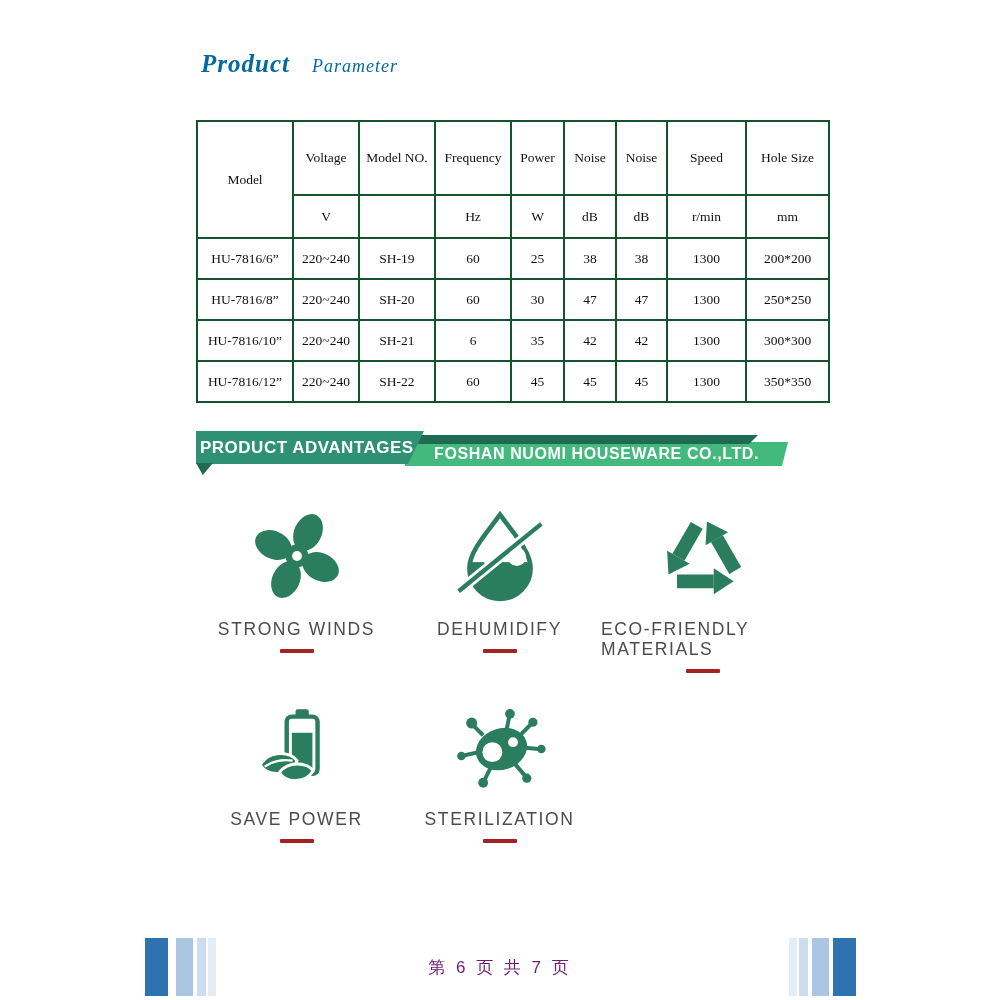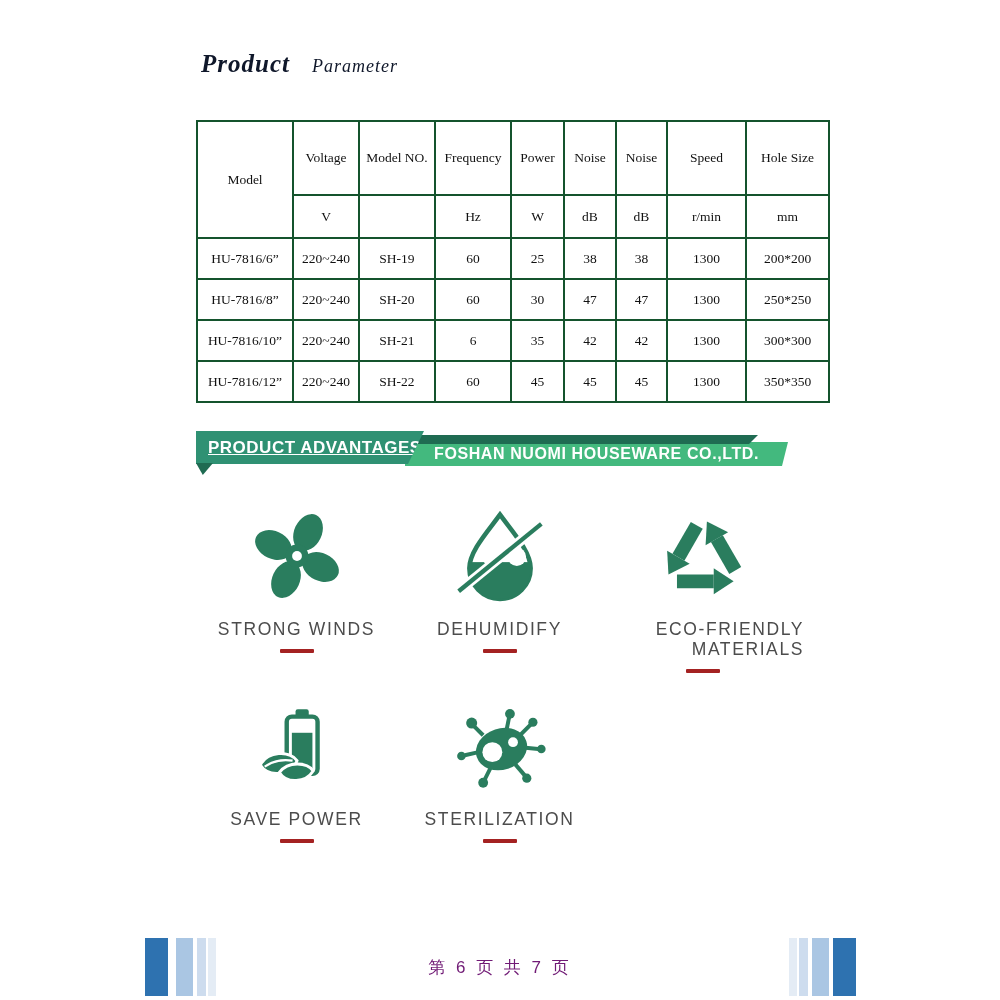--- a/index.html
+++ b/index.html
@@ -1,19 +1,19 @@
 <!DOCTYPE html>
 <html><head>
 <meta charset="utf-8">
 <style>
   html,body{margin:0;padding:0;background:#ffffff;width:1000px;height:1000px;overflow:hidden;}
   .page{position:relative;width:1000px;height:1000px;background:#fff;font-family:"Liberation Sans",sans-serif;}
 
   
-  .title{position:absolute;left:201px;top:50px;color:#0f172a;font-family:"Liberation Serif",serif;font-style:italic;white-space:nowrap;text-align:center;}
+  .title{position:absolute;left:201px;top:50px;color:#0369a1;font-family:"Liberation Serif",serif;font-style:italic;white-space:nowrap;text-align:center;}
   .title .t1{font-size:25px;font-weight:bold;letter-spacing:1px;}
   .title .t2{font-size:18px;margin-left:22px;letter-spacing:1px;}
 
   
   table.params{position:absolute;left:196px;top:120px;width:632px;border-collapse:collapse;table-layout:fixed;
     font-family:"Liberation Serif",serif;font-size:13.5px;color:#111;}
   table.params td,table.params th{border:2px solid #14532d;text-align:center;vertical-align:middle;font-weight:normal;padding:0;}
   table.params{border:1.5px solid #2b2b2b;}
   tr.hdr1 td{height:72px;}
   tr.hdr2 td{height:41px;}
@@ -21,30 +21,30 @@
 
   
   .banner-band{position:absolute;left:405px;top:442px;width:383px;height:24px;background:#43b97e;
     clip-path:polygon(0 0,100% 0,calc(100% - 6px) 100%,0 100%);
     display:flex;align-items:center;justify-content:center;color:#fff;font-weight:bold;font-size:16px;letter-spacing:.6px;}
   .banner-stripe{position:absolute;left:398px;top:435px;width:360px;height:9px;background:#1f6b52;
     clip-path:polygon(0 0,100% 0,calc(100% - 9px) 100%,0 100%);}
   .banner-ribbon{position:absolute;left:196px;top:431px;width:228px;height:33px;background:#2f9173;
     clip-path:polygon(0 0,100% 0,calc(100% - 16px) 100%,0 100%);
     display:flex;align-items:center;color:#fff;font-weight:bold;font-size:17px;letter-spacing:.5px;padding-left:0;}
-  .banner-ribbon span{padding-left:12px;text-decoration:underline;}
+  .banner-ribbon span{padding-left:4px;}
   .banner-fold{position:absolute;left:196px;top:463px;width:17px;height:12px;background:#1f6b52;
     clip-path:polygon(0 0,100% 0,40% 100%);}
 
   
   .adv-grid{position:absolute;left:195px;top:505px;width:609px;display:grid;
     grid-template-columns:repeat(3,203px);grid-template-rows:190px 190px;}
   .adv-cell{display:flex;flex-direction:column;align-items:center;}
   .adv-icon{height:102px;display:flex;align-items:center;justify-content:center;margin-bottom:12px;}
-  .adv-label{color:#4c4c4c;font-size:17.5px;letter-spacing:1.6px;text-align:right;line-height:1.15;}
+  .adv-label{color:#4c4c4c;font-size:17.5px;letter-spacing:1.6px;text-align:left;line-height:1.15;}
   .adv-bar{width:34px;height:4px;background:#a42222;margin-top:10px;border-radius:1px;}
 
   
   .footer-text{position:absolute;left:0;top:956px;width:1000px;text-align:center;
     font-size:17px;letter-spacing:3px;color:#701a75;}
   .bars{position:absolute;top:938px;height:58px;display:flex;align-items:stretch;}
   .bars-left{left:145px;}
   .bars-right{left:789px;}
   .bar{display:inline-block;height:58px;}
   .b-dark{background:#2e72b0;width:23px;}

